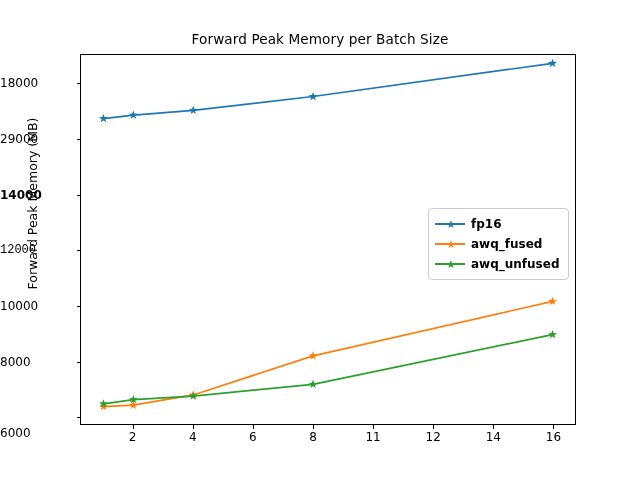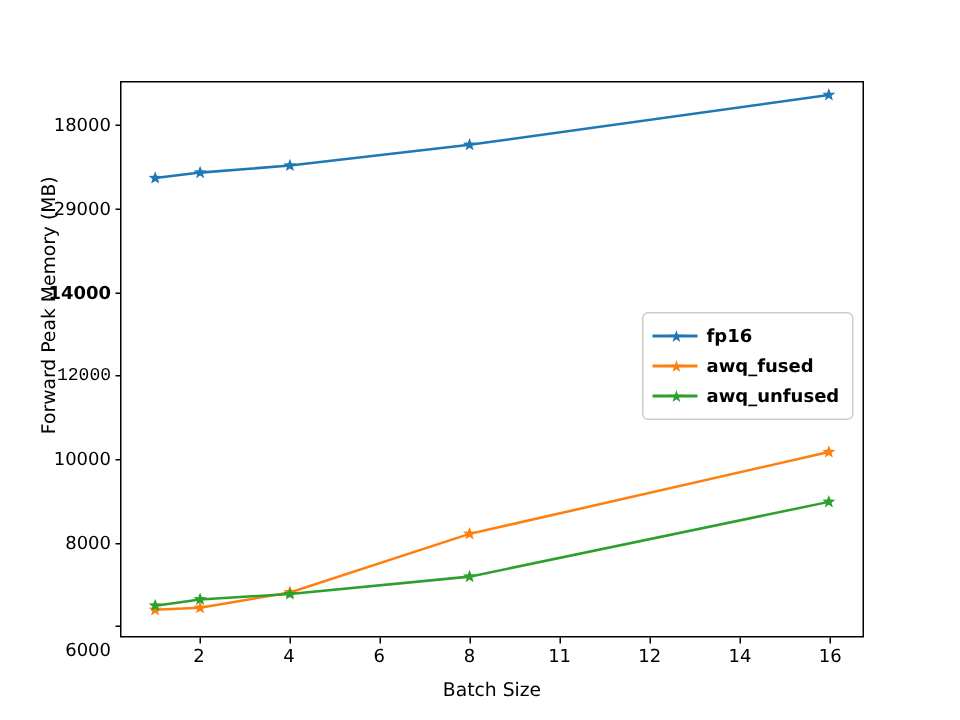--- a/index.html
+++ b/index.html
@@ -29,21 +29,20 @@
     border:1px solid #000000;
     box-sizing:border-box;
     background:transparent;
   }
   #plot-svg{position:absolute;left:0;top:0;width:100%;height:100%;display:block;}
   .ytick-wrap{position:absolute;left:0;top:0;width:74px;height:480px;}
   .ytick-lbl{
     position:absolute;
     right:0;
     width:74px;
-    text-align:right;
     font-size:12px;
     color:#000000;
     transform:translateY(-50%);
   }
   .xtick-lbl{
     position:absolute;
     top:430px;
     width:40px;
     text-align:center;
     font-size:12px;
@@ -104,20 +103,21 @@
   }
   .legend-label{
     font-size:12px;color:#000000;white-space:nowrap;font-weight:bold;
   }
 </style>
 </head>
 <body>
 
 <div id="figure">
 
+  <div id="chart-title">Forward Peak Memory per Batch Size</div>
 
   <div class="ytick-wrap">
       <div class="ytick-lbl" style="top: 433px;">6000</div>
       <div class="ytick-lbl" style="top: 361.543px;">8000</div>
       <div class="ytick-lbl" style="top: 305.879px;">10000</div>
       <div class="ytick-lbl" style="top: 250.215px; font-family: Liberation Mono, monospace;">12000</div>
       <div class="ytick-lbl" style="top: 194.551px; font-weight: bold;">14000</div>
       <div class="ytick-lbl" style="top: 138.887px;">29000</div>
       <div class="ytick-lbl" style="top: 83.2236px;">18000</div>
     </div>
@@ -139,21 +139,20 @@
         <polyline points="22.55,350.68 52.61,346.51 112.73,342.89 232.97,331.20 473.45,281.10" fill="none" stroke="#2ca02c" stroke-width="1.7"></polyline>
         <path d="M22.55,346.08L23.68,349.12L26.92,349.26L24.38,351.28L25.25,354.40L22.55,352.61L19.84,354.40L20.71,351.28L18.17,349.26L21.41,349.12Z" fill="#2ca02c"></path>
         <path d="M52.61,341.91L53.74,344.94L56.98,345.09L54.44,347.10L55.31,350.23L52.61,348.44L49.90,350.23L50.77,347.10L48.23,345.09L51.47,344.94Z" fill="#2ca02c"></path>
         <path d="M112.73,338.29L113.86,341.33L117.10,341.47L114.56,343.49L115.43,346.61L112.73,344.82L110.02,346.61L110.89,343.49L108.35,341.47L111.59,341.33Z" fill="#2ca02c"></path>
         <path d="M232.97,326.60L234.11,329.64L237.34,329.78L234.81,331.80L235.67,334.92L232.97,333.13L230.27,334.92L231.13,331.80L228.59,329.78L231.83,329.64Z" fill="#2ca02c"></path>
         <path d="M473.45,276.50L474.59,279.54L477.83,279.68L475.29,281.70L476.16,284.82L473.45,283.03L470.75,284.82L471.62,281.70L469.08,279.68L472.32,279.54Z" fill="#2ca02c"></path>
       </svg>
   </div>
 
   <div id="ylabel">Forward Peak Memory (MB)</div>
-  <div id="xlabel">Batch Size</div>
 
   <div id="legend">
     <div class="legend-row">
       <span class="legend-swatch">
         <span class="lsline" style="background:#1f77b4"></span>
         <span class="lsmark" style="color:#1f77b4">★</span>
       </span>
       <span class="legend-label">fp16</span>
     </div>
     <div class="legend-row">

